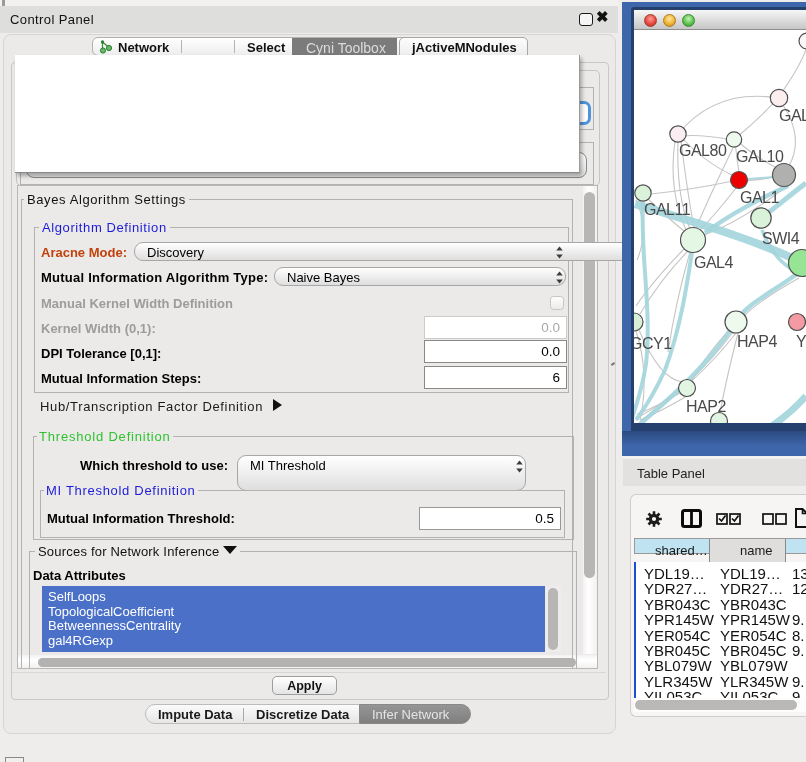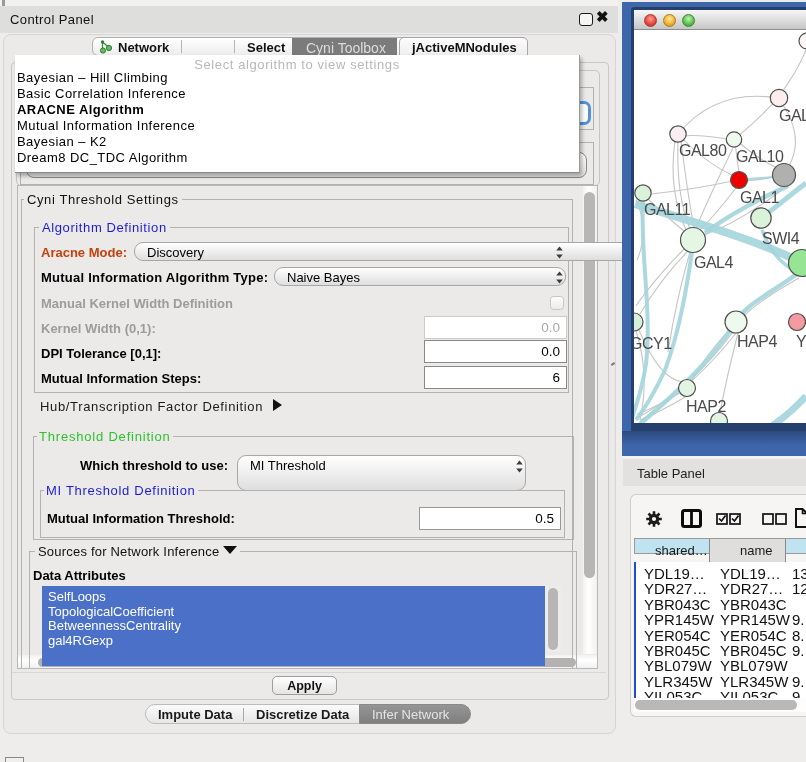--- a/index.html
+++ b/index.html
@@ -43,41 +43,32 @@
 
 <div class="abs" style="left:11px;top:62px;width:598px;height:638px;background:#ebeae9;border:1px solid #c9c8c7;border-radius:4px;"></div>
 
 <div class="abs" style="left:16px;top:70px;width:584px;height:116px;background:#ebeae9;border:1px solid #c6c5c4;border-radius:5px;"></div>
 <div class="abs" style="left:20px;top:87px;width:574px;height:43px;border:1px solid #b3b2b1;"></div>
 <div class="abs" style="left:26px;top:101px;width:565px;height:24px;background:#fff;border:3px solid #4f94d9;border-radius:7px;"></div>
 <div class="abs" style="left:20px;top:142px;width:574px;height:43px;border:1px solid #b3b2b1;"></div>
 <div class="abs" style="left:26px;top:152px;width:561px;height:26px;background:linear-gradient(#ffffff,#e0e0e0);border:1px solid #8a8988;border-radius:8px;"></div>
 
 <div class="abs" style="left:15px;top:55px;width:565px;height:118px;background:#ffffff;border-right:1px solid #9a9a9a;border-bottom:1px solid #8a8a8a;box-shadow:2px 3px 4px rgba(0,0,0,0.3);">
-  <div class="abs" style="left:0;top:2px;width:100%;text-align:center;font-size:13px;color:#b9b8b7;letter-spacing:0.6px;">Select algorithm to view settings</div>
-  <div class="abs" style="left:2px;top:15px;font-size:13px;color:#000;line-height:16px;letter-spacing:0.45px;">
-    Bayesian – Hill Climbing<br>
-    Basic Correlation Inference<br>
-    <span class="b">ARACNE Algorithm</span><br>
-    Mutual Information Inference<br>
-    Bayesian – K2<br>
-    Dream8 DC_TDC Algorithm
-  </div>
 </div>
 
 <div class="abs" style="left:17px;top:185px;width:581px;height:484px;background:#ebeae9;border:1px solid #b9b8b7;"></div>
 
 <div class="abs" style="left:583px;top:186px;width:14px;height:468px;background:linear-gradient(90deg,#f2f2f2,#ffffff 40%,#f0f0f0);"></div>
 <div class="abs" style="left:584px;top:192px;width:11px;height:386px;background:#b7b6b5;border-radius:5.5px;"></div>
 
 <div class="abs" style="left:18px;top:655px;width:579px;height:13px;background:linear-gradient(#f2f2f2,#ffffff 40%,#f0f0f0);"></div>
 <div class="abs" style="left:38px;top:658px;width:538px;height:9px;background:#b3b2b1;border-radius:4.5px;"></div>
 
 <div class="abs" style="left:21px;top:199px;width:552px;height:469px;border:1px solid #b3b2b1;border-bottom:none;"></div>
-<div class="abs" style="left:24px;top:192px;background:#ebeae9;padding:0 3px;font-size:13px;color:#111;letter-spacing:0.6px;">Cyni Threshold Settings</div>
+<div class="abs" style="left:24px;top:192px;background:#ebeae9;padding:0 3px;font-size:13px;color:#111;letter-spacing:0.6px;">Bayes Algorithm Settings</div>
 
 <div class="abs" style="left:34px;top:227px;width:535px;height:166px;border:1px solid #b3b2b1;"></div>
 <div class="abs" style="left:39px;top:220px;background:#ebeae9;padding:0 3px;font-size:13px;color:#1c1cd8;letter-spacing:0.6px;">Algorithm Definition</div>
 
 <div class="abs b" style="left:41px;top:245px;font-size:13px;color:#c2410c;">Aracne Mode:</div>
 <div class="abs" style="left:134px;top:242px;width:516px;height:19px;background:linear-gradient(#ffffff,#dedede);border:1px solid #a8a7a6;border-radius:9px;">
   <div class="abs" style="left:12px;top:2px;font-size:13px;color:#000;">Discovery</div>
   <svg class="abs" style="left:420px;top:3px;" width="9" height="13" viewBox="0 0 9 13">
       <path d="M4.5 0.5 L7.8 4.6 L1.2 4.6 Z" fill="#3d3d3d"></path>
       <path d="M4.5 12.5 L7.8 8.4 L1.2 8.4 Z" fill="#3d3d3d"></path>
@@ -122,21 +113,21 @@
 
 <div class="abs" style="left:40px;top:490px;width:525px;height:48px;border:1px solid #b3b2b1;"></div>
 <div class="abs" style="left:44px;top:483px;background:#ebeae9;padding:0 2px;font-size:13px;color:#1c1cd8;letter-spacing:0.7px;">MI Threshold Definition</div>
 <div class="abs b" style="left:47px;top:511px;font-size:13px;color:#000;">Mutual Information Threshold:</div>
 <div class="abs" style="left:419px;top:507px;width:142px;height:23px;background:#fff;border:1px solid #999897;font-size:13.5px;color:#000;text-align:right;padding:3px 6px 0 0;">0.5</div>
 
 <div class="abs" style="left:29px;top:551px;width:548px;height:117px;border:1px solid #b3b2b1;border-bottom:none;"></div>
 <div class="abs" style="left:35px;top:544px;background:#ebeae9;padding:0 3px;font-size:13px;color:#111;letter-spacing:0.2px;">Sources for Network Inference <span style="display:inline-block;width:0;height:0;border-top:8px solid #111;border-left:7px solid transparent;border-right:7px solid transparent;vertical-align:2px;"></span></div>
 <div class="abs b" style="left:33px;top:568px;font-size:13px;color:#000;">Data Attributes</div>
 
-<div class="abs" style="left:42px;top:586px;width:503px;height:80px;background:#4a70c8;overflow:hidden;">
+<div class="abs" style="left:42px;top:586px;width:503px;height:66px;background:#4a70c8;overflow:hidden;">
   <div style="padding:4px 0 0 6px;font-size:13px;color:#fff;line-height:14.5px;">SelfLoops<br>TopologicalCoefficient<br>BetweennessCentrality<br>gal4RGexp</div>
 </div>
 <div class="abs" style="left:546px;top:586px;width:15px;height:66px;background:#eeedec;"></div>
 <div class="abs" style="left:548px;top:588px;width:10px;height:62px;background:#b7b6b5;border-radius:5px;"></div>
 
 <div class="abs" style="left:12px;top:672px;width:594px;height:1px;background:#d8d7d6;"></div>
 <div class="abs" style="left:272px;top:676px;width:65px;height:19px;background:linear-gradient(#ffffff,#e4e4e4);border:1px solid #9e9d9c;border-radius:5px;text-align:center;font-size:12.5px;font-weight:bold;color:#111;padding-top:2px;">Apply</div>
 
 <div class="abs" style="left:145px;top:704px;width:325px;height:20px;background:linear-gradient(#fbfbfb,#e6e6e6);border:1px solid #bdbcbb;border-radius:10px;">
   <div class="abs" style="left:213px;top:-1px;width:112px;height:20px;background:linear-gradient(#959595,#7f7f7f);border-radius:0 10px 10px 0;border:1px solid #8a8988;"></div>

